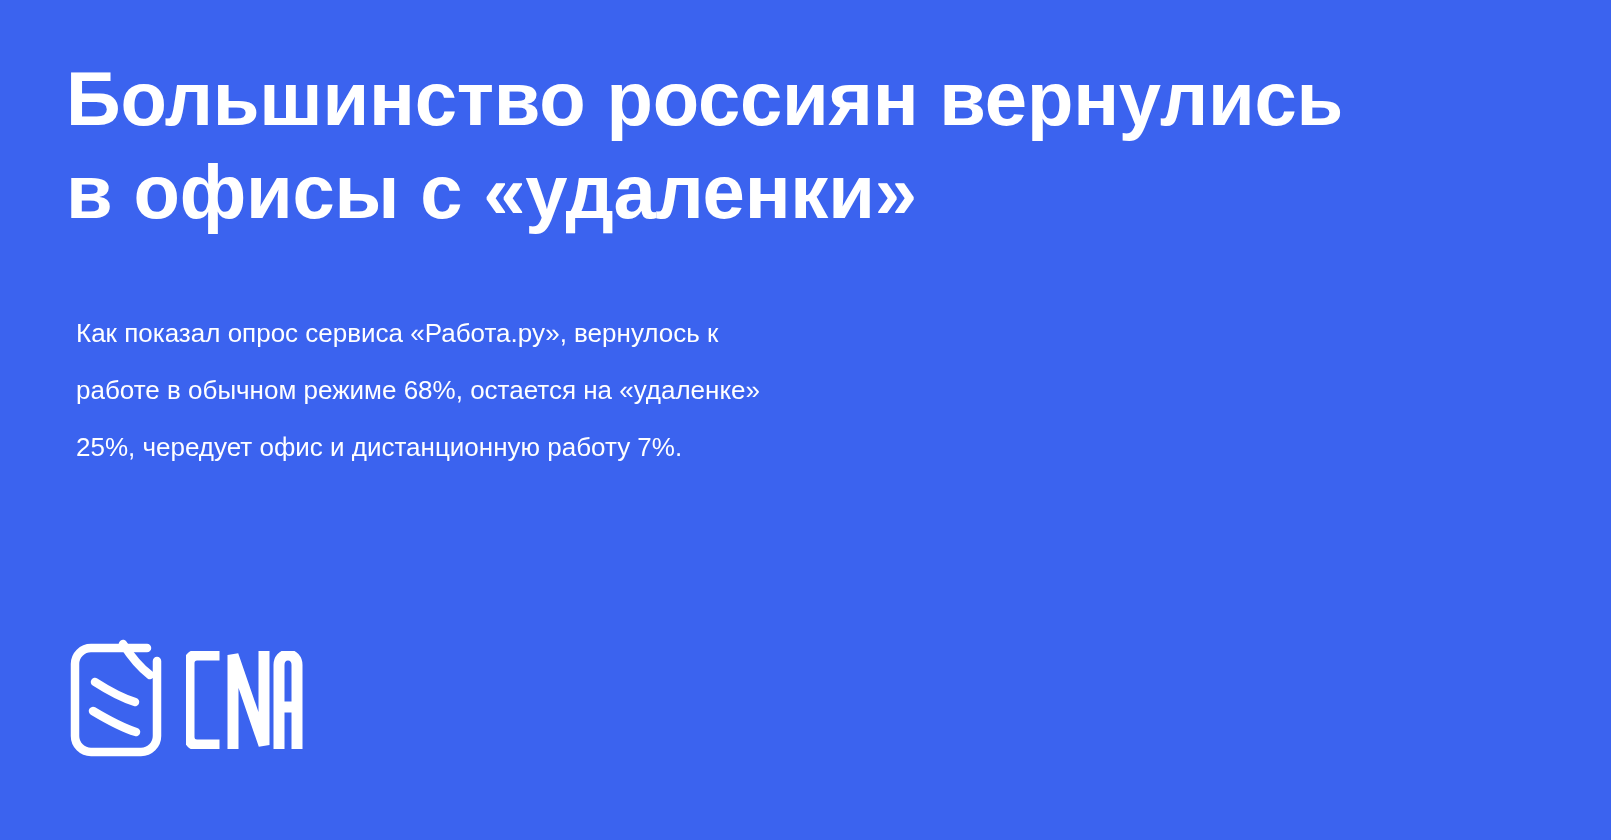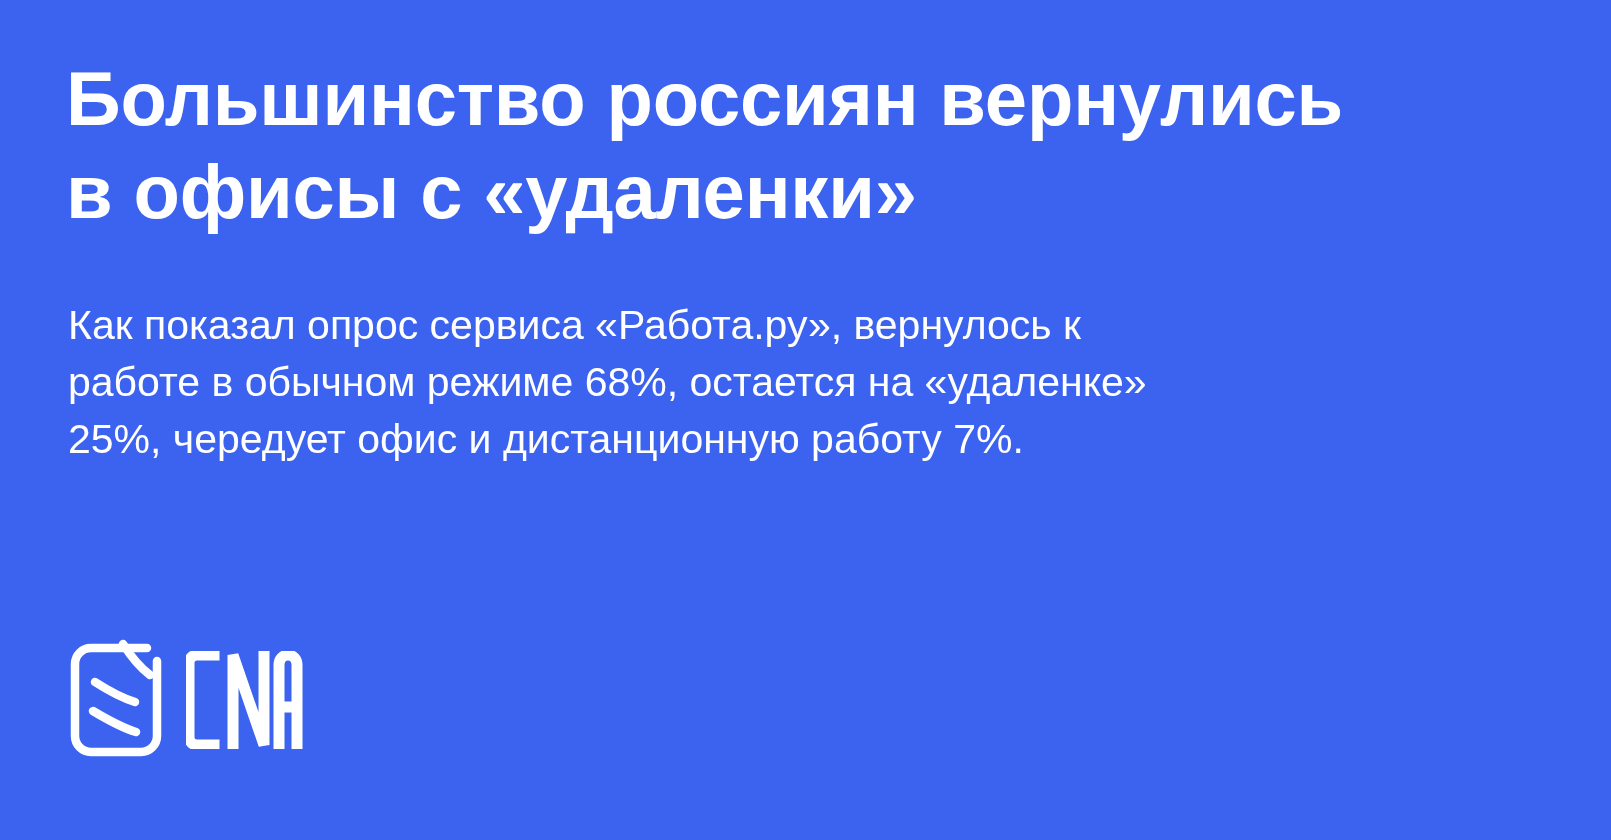--- a/index.html
+++ b/index.html
@@ -46,25 +46,25 @@
     line-height: 93px;
     letter-spacing: -0.2px;
     white-space: pre-line;
   }
 
   .lede {
     position: absolute;
     left: 2px;
     top: 297px;
     width: 1425px;
-    margin: 0;
+    margin: 8px;
     color: #ffffff;
     font-family: "Liberation Sans", "DejaVu Sans", sans-serif;
     font-weight: 400;
-    font-size: 41px;
+    font-size: 26px;
     line-height: 57px;
     letter-spacing: 0px;
     white-space: pre-line;
   }
 
   .logo {
     position: absolute;
     left: 2px;
     top: 625px;
     display: flex;

